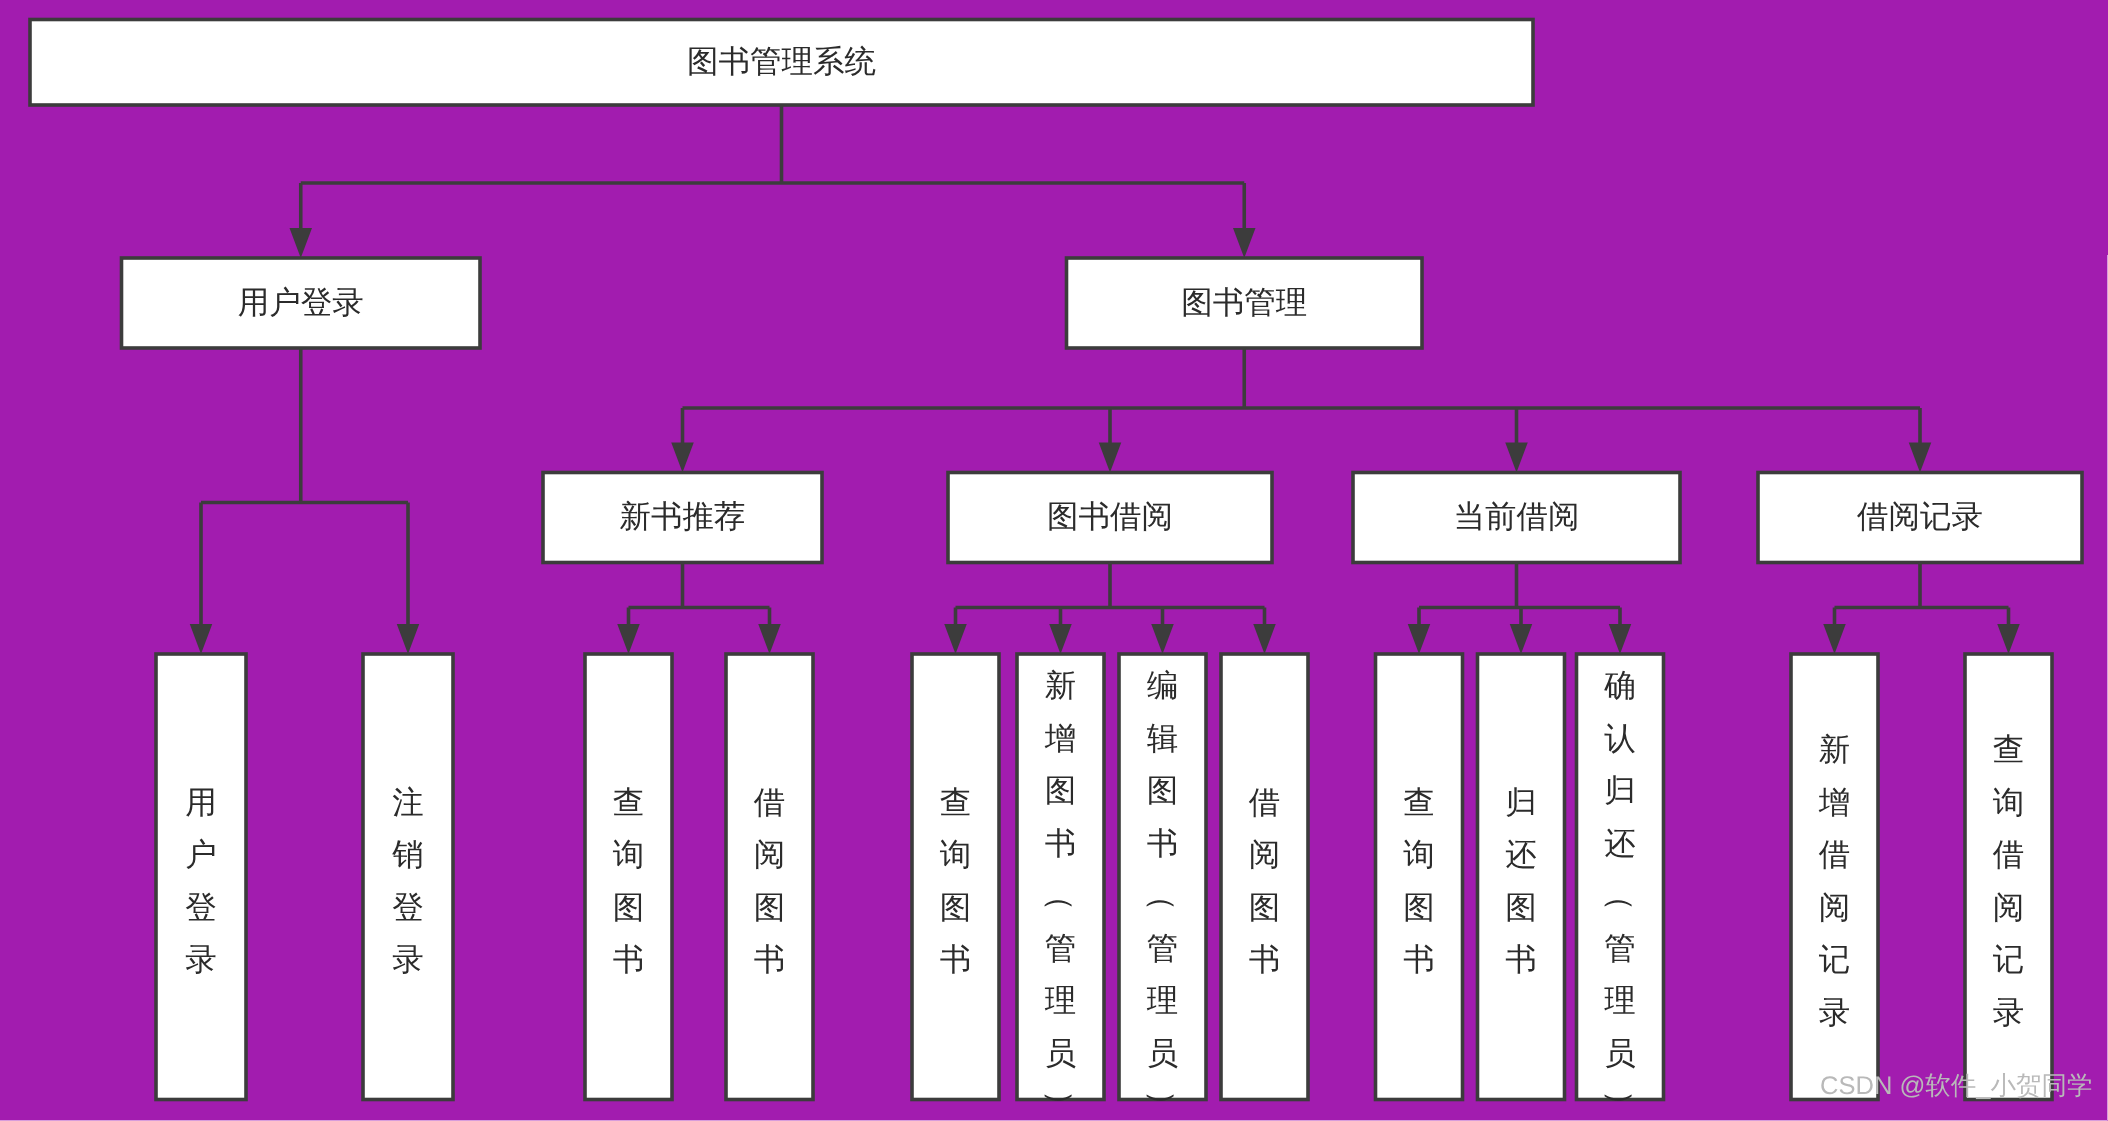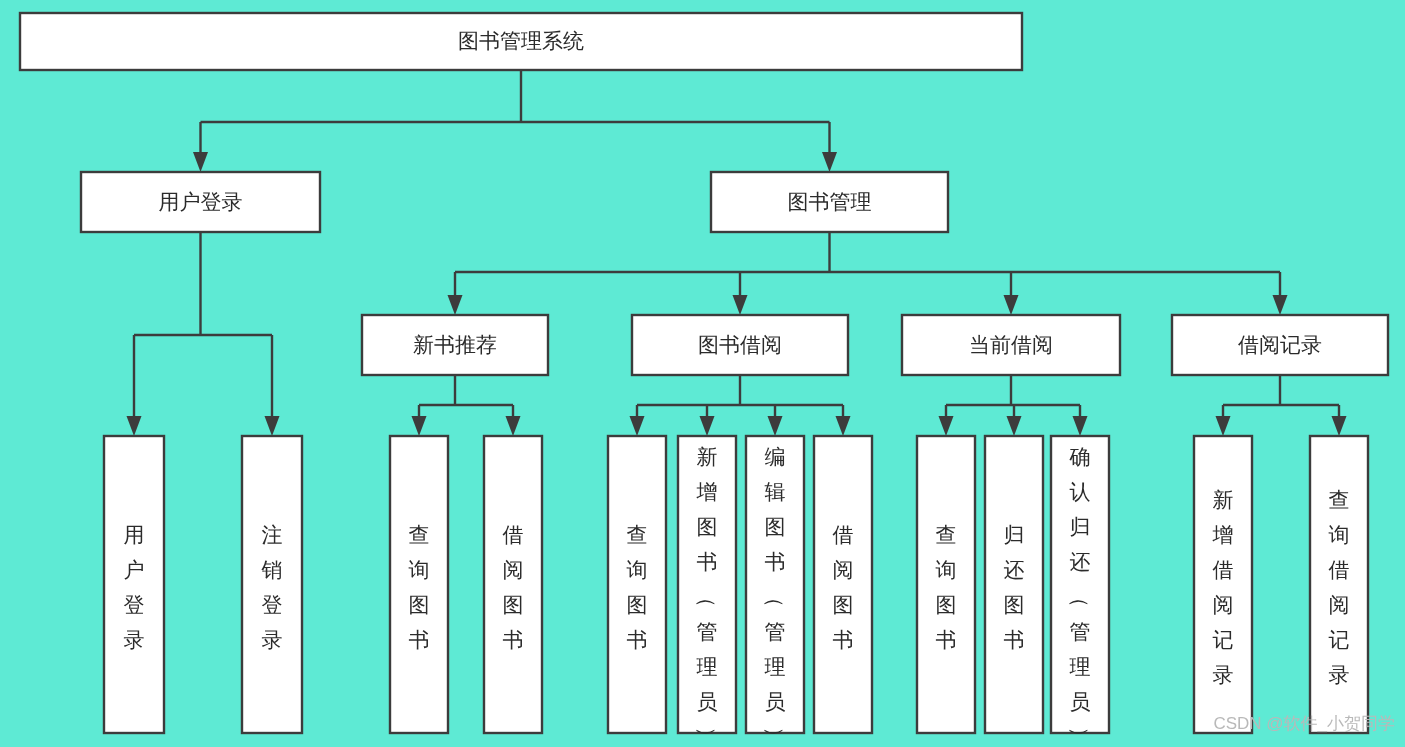--- a/index.html
+++ b/index.html
@@ -11,21 +11,21 @@
   body {
     width: 1405px;
     height: 747px;
     overflow: hidden;
     font-family: "Liberation Sans", "DejaVu Sans", sans-serif;
   }
   #diagram-root {
     position: relative;
     width: 1405px;
     height: 747px;
-    background: #5eead4;
+    background: #a21caf;
   }
   svg#tree-svg {
     position: absolute;
     top: 0;
     left: 0;
     width: 1405px;
     height: 747px;
     display: block;
   }
   .node-box {

